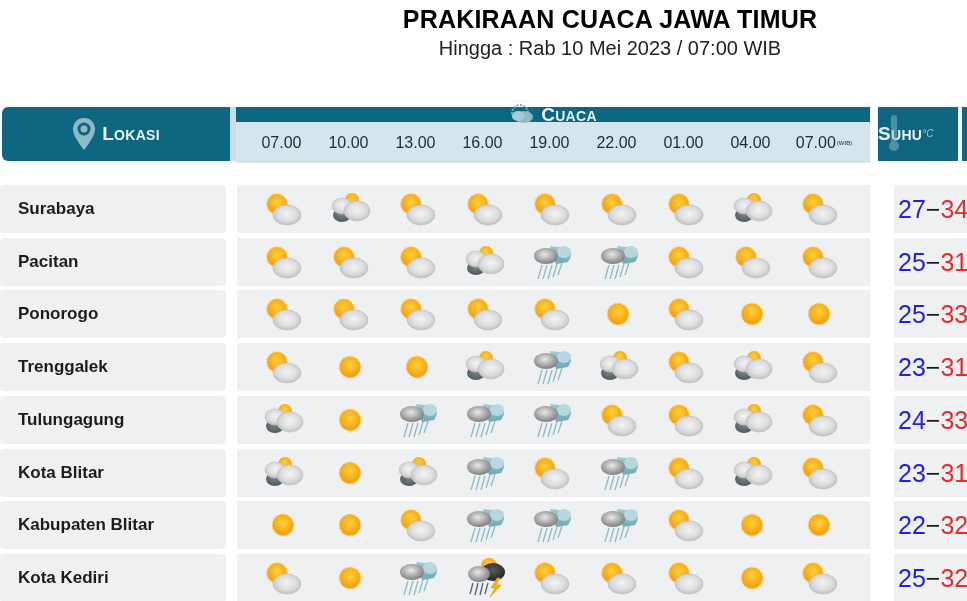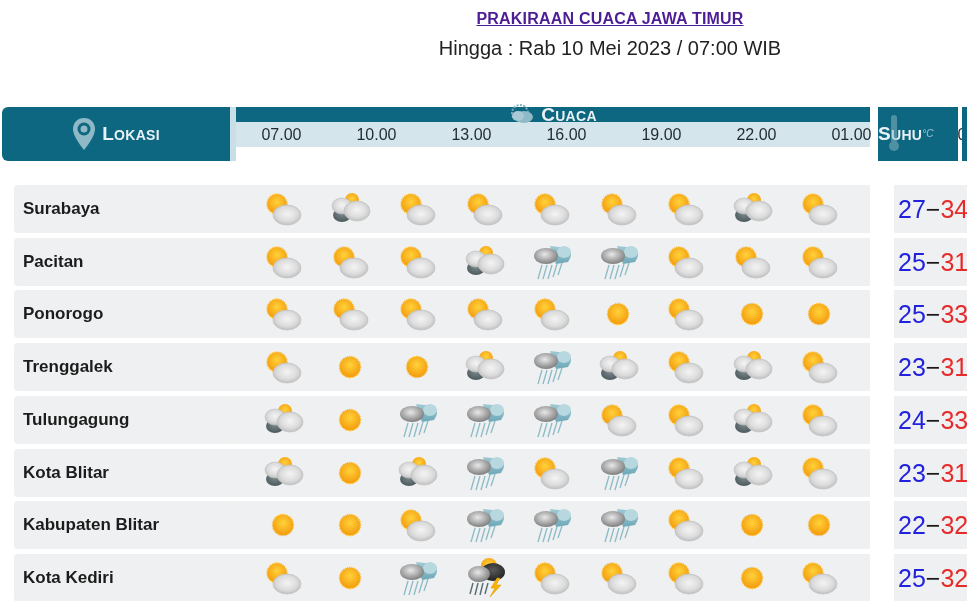--- a/index.html
+++ b/index.html
@@ -1,40 +1,40 @@
 <!DOCTYPE html>
 <html><head>
 <meta charset="utf-8">
 <style>
   * { box-sizing: border-box; margin: 0; padding: 0; }
   html, body { width: 967px; height: 601px; overflow: hidden; background: #ffffff; }
   body { font-family: "Liberation Sans", "DejaVu Sans", sans-serif; position: relative; color: #222; }
 
   .title-block { position: absolute; left: 300px; top: 4px; width: 620px; text-align: center; }
-  .title { font-size: 16px; font-weight: bold; color: #4c1d95; letter-spacing: 0.2px; line-height: 30px; text-decoration: underline; }
+  .title { font-size: 25px; font-weight: bold; color: #000000; letter-spacing: 0.2px; line-height: 30px; }
   .subtitle { font-size: 20px; color: #222; line-height: 28px; }
 
   .hdr { position: absolute; top: 107px; height: 54px; }
   .hdr-lokasi { left: 2px; width: 228px; background: #0e6780; border-radius: 6px 0 0 6px; display: flex; align-items: center; justify-content: center; color: #e8f1f4; }
   .hdr-sep { position: absolute; top: 107px; left: 230px; width: 6px; height: 54px; background: #c9dfe6; }
   .hdr-cuaca { left: 236px; width: 634px; }
   .hdr-cuaca-top { height: 15px; background: #0e6780; display: flex; align-items: center; justify-content: center; color: #e8f1f4; }
-  .hdr-cuaca-times { height: 25px; background: #d4e5eb; display: flex; align-items: center; gap: 28px; }
+  .hdr-cuaca-times { height: 41px; background: #d4e5eb; display: flex; align-items: center; }
   .hdr-time { width: 67px; text-align: center; font-size: 16px; color: #1f2b30; flex: none; }
   .hdr-time:first-child { margin-left: 12px; }
   .wib { font-size: 6px; vertical-align: middle; margin-left: 1px; }
   .hdr-suhu { left: 878px; width: 80px; background: #0e6780; display: flex; flex-direction: row; align-items: center; justify-content: flex-start; color: #e8f1f4; }
   .hdr-edge { position: absolute; top: 107px; left: 962px; width: 5px; height: 54px; background: #0e6780; }
 
   .caps { font-weight: bold; font-size: 14px; letter-spacing: 0.3px; }
   .caps .big { font-size: 19px; }
   .unit { font-size: 10px; font-style: italic; margin-top: -2px; color: #9cc4d1; }
 
   .row { position: absolute; left: 0; height: 48px; }
-  .cell-loc { position: absolute; left: 14px; width: 226px; height: 48px; background: #eef0f1; border-radius: 4px; display: flex; align-items: center; padding-left: 9px; font-weight: bold; font-size: 17px; color: #1c1c1c; }
+  .cell-loc { position: absolute; left: 0; width: 226px; height: 48px; background: #eef0f1; border-radius: 4px; display: flex; align-items: center; padding-left: 18px; font-weight: bold; font-size: 17px; color: #1c1c1c; }
   .cell-wx { position: absolute; left: 237px; width: 633px; height: 48px; background: #eef0f1; display: flex; align-items: center; }
   .cell-tmp { position: absolute; left: 894px; width: 90px; height: 48px; background: #eef0f1; display: flex; align-items: center; padding-left: 4px; font-size: 25px; }
   .tmin { color: #2222dd; }
   .tdash { color: #1a1a1a; }
   .tmax { color: #e62b2b; }
 
   .wx-slot { width: 67px; height: 48px; flex: none; display: flex; align-items: center; justify-content: center; }
   .wx-slot:first-child { margin-left: 12px; }
   .wx-slot svg { width: 46px; height: 40px; display: block; }
 </style>

